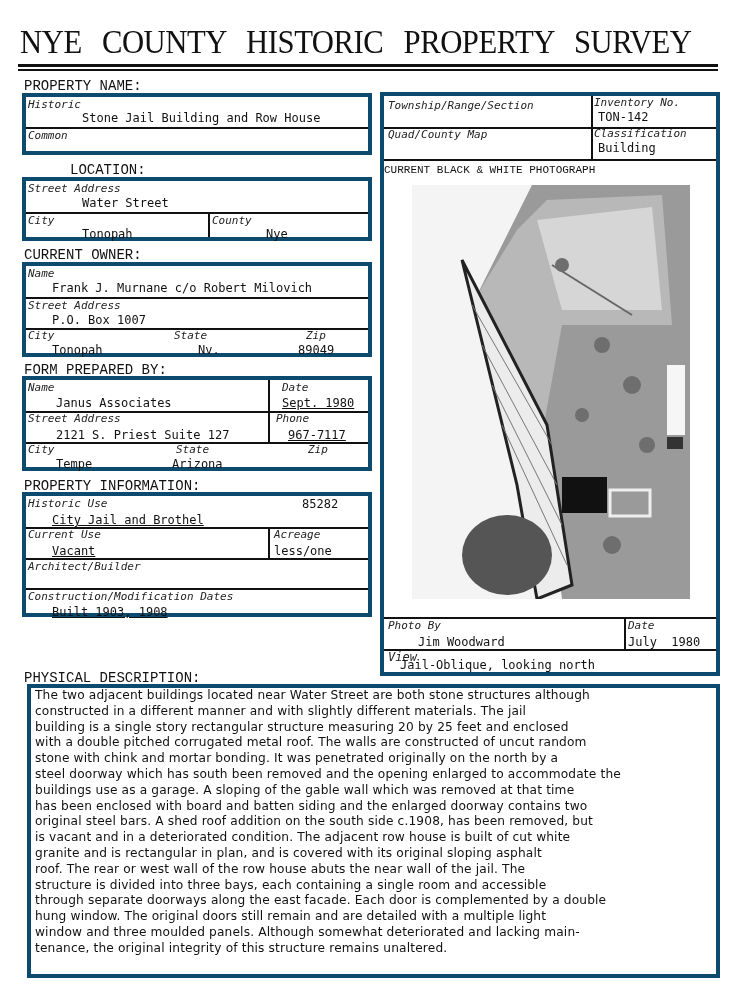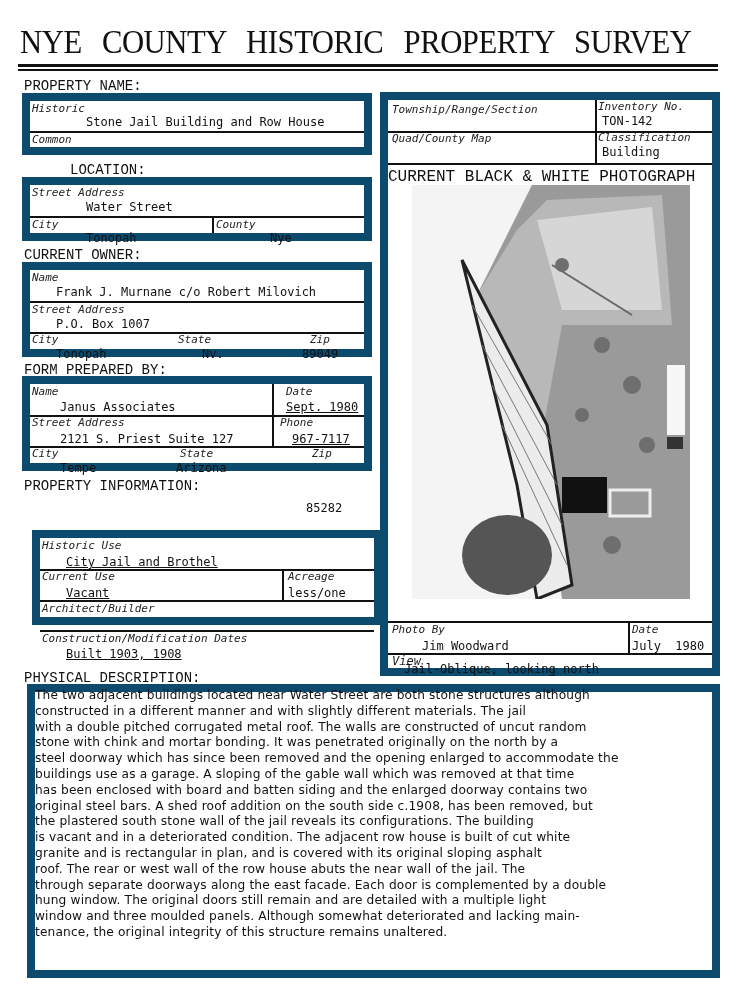--- a/index.html
+++ b/index.html
@@ -1,20 +1,20 @@
 <!DOCTYPE html>
 <html><head>
 <meta charset="utf-8">
 <style>
   html, body { margin:0; padding:0; }
   body { width:744px; height:1000px; background:#fff; position:relative; overflow:hidden; color:#111; font-family:"DejaVu Sans Mono", monospace; }
   .title { position:absolute; left:20px; top:24px; width:705px; font-family:"Liberation Serif", serif; font-size:33px; letter-spacing:-0.5px; word-spacing:14px; transform:scaleX(0.93); transform-origin:left; white-space:nowrap; }
   .rule { position:absolute; left:18px; width:700px; background:#111; }
   .sec { position:absolute; font-family:"Liberation Mono", monospace; font-size:14px; }
-  .box { position:absolute; border:8px solid #0c4a6e; box-sizing:border-box;text-align:right; }
+  .box { position:absolute; border:4px solid #0c4a6e; box-sizing:border-box;text-align:right; }
   .lbl { position:absolute; font-family:"DejaVu Sans Mono", monospace; font-style:italic; font-size:11px; color:#222; }
   .val { position:absolute; font-family:"DejaVu Sans Mono", monospace; font-size:12px; white-space:nowrap; }
   .hl { position:absolute; height:1.5px; background:#111; }
   .vl { position:absolute; width:1.5px; background:#111; }
   .desc { position:absolute; left:35px; top:688px; width:685px; font-family:"DejaVu Sans", sans-serif; font-size:12.2px; line-height:15.8px; letter-spacing:0.15px; }
   .desc div { white-space:nowrap; }
   .photo { position:absolute; left:412px; top:185px; width:278px; height:414px; background:#f0f0f0; overflow:hidden; }
 </style>
 </head>
 <body>
@@ -75,21 +75,21 @@
   <div class="hl" style="left:0;right:0;top:62px;"></div>
   <div class="lbl" style="left:2px;top:63px;">City</div>
   <div class="val" style="left:30px;top:77px;">Tempe</div>
   <div class="lbl" style="left:150px;top:63px;">State</div>
   <div class="val" style="left:146px;top:77px;">Arizona</div>
   <div class="lbl" style="left:282px;top:63px;">Zip</div>
   <div class="val" style="left:276px;top:77px;margin-top:40px;">85282</div>
 </div>
 
 <div class="sec" style="left:24px;top:478px;font-family:Liberation Mono, monospace;">PROPERTY INFORMATION:</div>
-<div class="box" style="left:32px;top:492px;width:350px;height:95px;margin-top:38px;">
+<div class="box" style="left:22px;top:492px;width:350px;height:125px;">
   <div class="lbl" style="left:2px;top:1px;">Historic Use</div>
   <div class="val" style="left:26px;top:17px;text-decoration:underline;">City Jail and Brothel</div>
   <div class="hl" style="left:0;right:0;top:31px;"></div>
   <div class="lbl" style="left:2px;top:32px;">Current Use</div>
   <div class="val" style="left:26px;top:48px;text-decoration:underline;">Vacant</div>
   <div class="vl" style="left:242px;top:31px;height:31px;"></div>
   <div class="lbl" style="left:248px;top:32px;">Acreage</div>
   <div class="val" style="left:248px;top:48px;">less/one</div>
   <div class="hl" style="left:0;right:0;top:62px;"></div>
   <div class="lbl" style="left:2px;top:64px;">Architect/Builder</div>
@@ -102,21 +102,21 @@
 <div class="box" style="left:380px;top:92px;width:340px;height:584px;">
   <div class="lbl" style="left:4px;top:3px;">Township/Range/Section</div>
   <div class="vl" style="left:207px;top:0;height:64px;"></div>
   <div class="lbl" style="left:210px;top:0;">Inventory No.</div>
   <div class="val" style="left:214px;top:14px;">TON-142</div>
   <div class="hl" style="left:0;right:0;top:31px;"></div>
   <div class="lbl" style="left:4px;top:32px;">Quad/County Map</div>
   <div class="lbl" style="left:210px;top:31px;">Classification</div>
   <div class="val" style="left:214px;top:45px;">Building</div>
   <div class="hl" style="left:0;right:0;top:63px;"></div>
-  <div class="sec" style="left:0;top:68px;font-size:16px;">CURRENT BLACK &amp; WHITE PHOTOGRAPH</div>
+  <div class="sec" style="left:0;top:68px;font-size:11px;">CURRENT BLACK &amp; WHITE PHOTOGRAPH</div>
   <div class="hl" style="left:0;right:0;top:521px;"></div>
   <div class="lbl" style="left:4px;top:523px;">Photo By</div>
   <div class="val" style="left:34px;top:539px;">Jim Woodward</div>
   <div class="vl" style="left:240px;top:521px;height:32px;"></div>
   <div class="lbl" style="left:244px;top:523px;">Date</div>
   <div class="val" style="left:244px;top:539px;white-space:pre;">July  1980</div>
   <div class="hl" style="left:0;right:0;top:553px;"></div>
   <div class="lbl" style="left:4px;top:554px;font-size:12px;">View</div>
   <div class="val" style="left:16px;top:562px;">Jail-Oblique, looking north</div>
 </div>
@@ -149,27 +149,28 @@
         <circle cx="200" cy="360" r="9"></circle>
     </g>
   </svg>
 </div>
 
 <div class="sec" style="left:24px;top:670px;">PHYSICAL DESCRIPTION:</div>
 <div class="box" style="left:27px;top:684px;width:693px;height:294px;"></div>
 <div class="desc">
   <div>The two adjacent buildings located near Water Street are both stone structures although</div>
   <div>constructed in a different manner and with slightly different materials. The jail</div>
+  <div>building is a single story rectangular structure measuring 20 by 25 feet and enclosed</div>
   <div>with a double pitched corrugated metal roof. The walls are constructed of uncut random</div>
   <div>stone with chink and mortar bonding.  It was penetrated originally on the north by a</div>
-  <div>steel doorway which has since been removed and the opening enlarged to accommodate the</div>
+  <div>steel doorway which has south been removed and the opening enlarged to accommodate the</div>
   <div>buildings use as a garage. A sloping of the gable wall which was removed at that time</div>
   <div>has been enclosed with board and batten siding and the enlarged doorway contains two</div>
   <div>original steel bars. A shed roof addition on the south side c.1908, has been removed, but</div>
-  <div>the plastered south stone wall of the jail reveals its configurations. The building</div>
   <div>is vacant and in a deteriorated condition. The adjacent row house is built of cut white</div>
   <div>granite and is rectangular in plan, and is covered with its original sloping asphalt</div>
   <div>roof.  The rear or west wall of the row house abuts the near wall of the jail. The</div>
+  <div>structure is divided into three bays, each containing a single room and accessible</div>
   <div>through separate doorways along the east facade. Each door is complemented by a double</div>
   <div>hung window. The original doors still remain and are detailed with a multiple light</div>
   <div>window and three moulded panels. Although somewhat deteriorated and lacking main-</div>
   <div>tenance, the original integrity of this structure remains unaltered.</div>
 </div>
 
 </body></html>

